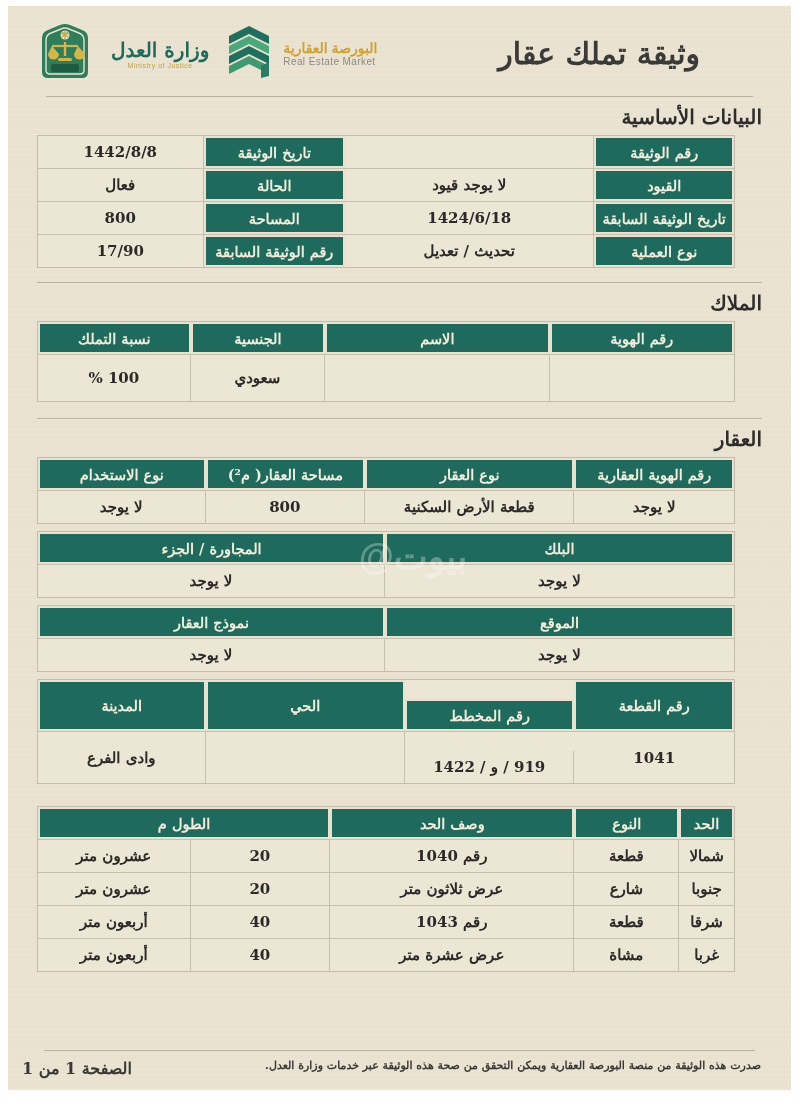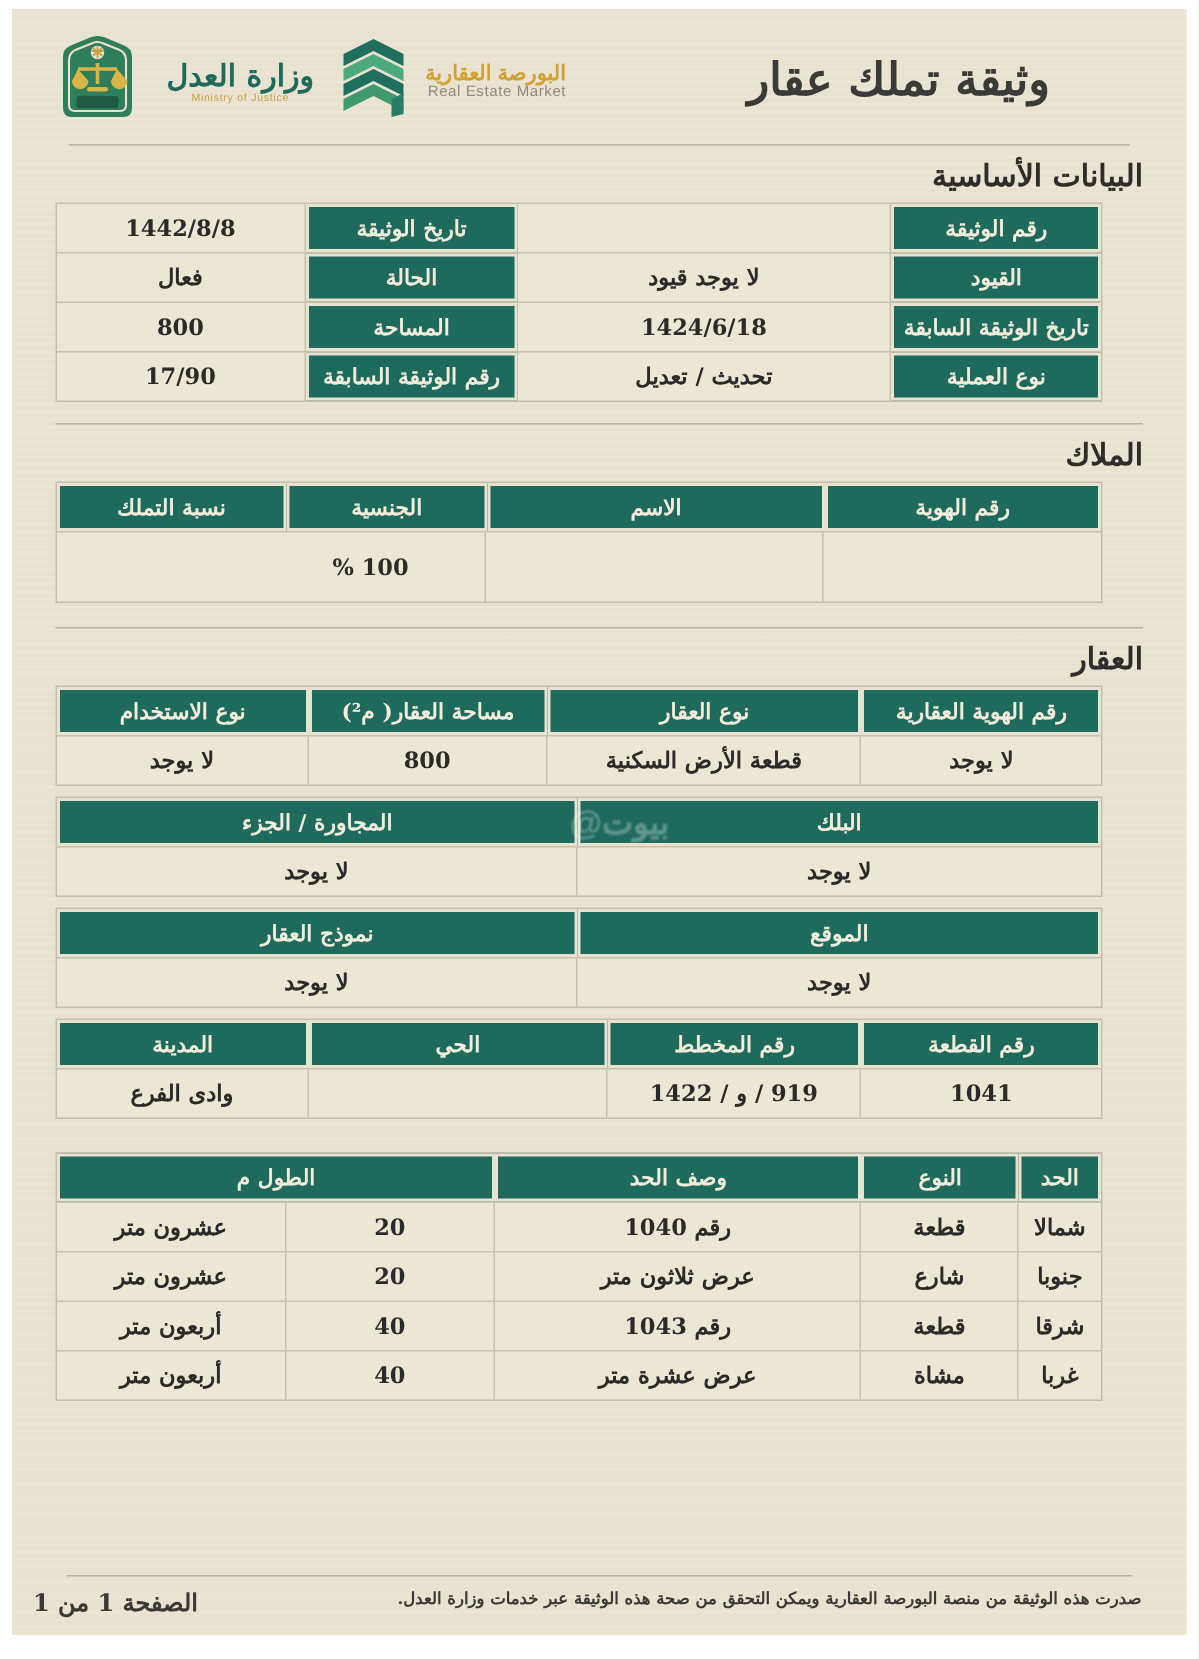--- a/index.html
+++ b/index.html
@@ -6,21 +6,21 @@
   body { background:#f6f4ee; font-family:"DejaVu Serif","Liberation Serif",serif; }
   .page { position:relative; width:799px; height:1106px; background:#ffffff; padding:6px 8px 16px 8px; margin:0 auto; }
   .doc  { position:relative; width:100%; height:100%; background:#e9e2d0; overflow:hidden;
           background-image:repeating-linear-gradient(0deg, rgba(255,255,255,0.10) 0 1px, transparent 1px 5px); }
 
   
   .hdr { display:flex; align-items:center; padding:16px 30px 6px 30px; }
   .doc-title { flex:1; text-align:center; font-size:30px; font-weight:bold; color:#3a3a38; letter-spacing:1px; padding-inline-end:60px;}
   .logos { display:flex; align-items:center; gap:14px; }
   .rem-logo { display:flex; align-items:center; gap:8px; }
-  .rem-text { text-align:right; }
+  .rem-text { text-align:left; }
   .rem-ar { color:#cfa233; font-weight:bold; font-size:14px; font-family:"Liberation Sans",sans-serif; }
   .rem-en { color:#8b8a83; font-size:10px; font-family:"Liberation Sans",sans-serif; letter-spacing:0.4px;}
   .moj-logo { display:flex; align-items:center; gap:19px; }
   .moj-text { text-align:center; }
   .moj-ar { color:#1e6a5c; font-weight:bold; font-size:20px; }
   .moj-en { color:#c4a23f; font-size:7px; font-family:"Liberation Sans",sans-serif; letter-spacing:0.5px;}
   .sep { border:none; border-top:1px solid #b9b3a1; margin:6px 38px 0 38px; }
 
   
   .content { padding:0 29px; }
@@ -33,27 +33,27 @@
                font-size:15px; font-weight:bold; color:#2b2a28; padding:2px 4px; text-align:center; }
   .row > div:not(:first-child) { border-inline-start:1px solid #c6c0ae; }
   .g { background:#1e6a5c; color:#f2eddb !important; border:2px solid #e9e2d0 !important; font-size:14.5px !important; }
   .tall > div { min-height:46px; }
 
   
   .b1{width:140px;} .b2{width:250px;} .b3{width:142px;} .b4{width:166px;}
   .o1{width:185px;} .o2{width:225px;} .o3{width:135px;} .o4{width:153px;}
   .p1{width:160px;} .p2{width:210px;} .p3{width:160px;} .p4{width:168px;}
   .h1{width:350px;} .h2{width:348px;}
-  .q1{width:160px;} .q2{width:170px;} .q3{width:200px;} .q4{width:168px;}
+  .q1{width:160px;} .q2{width:170px;margin-top:19px;} .q3{width:200px;} .q4{width:168px;}
   .d1{width:55px;}  .d2{width:105px;} .d3{width:245px;} .d4{width:140px;} .d5{width:153px;} .d45{width:293px;}
 
   .gap7 { height:7px; } .gap22 { height:22px; }
 
   .watermark { position:absolute; top:530px; left:315px; width:180px; text-align:center;
-               font-size:22px; font-weight:bold; color:#ffffff; opacity:0.30; filter:blur(0.6px);
+               font-size:36px; font-weight:bold; color:#ffffff; opacity:0.30; filter:blur(0.6px);
                font-family:"Liberation Sans",sans-serif; pointer-events:none; z-index:5;}
 
   
   .footer { position:absolute; left:0; right:0; bottom:12px; }
   .f-line { border:none; border-top:1px solid #b9b3a1; margin:0 36px 8px 36px; }
   .f-row { display:flex; justify-content:space-between; padding:0 30px 0 14px; }
   .f-note { font-size:11px; color:#3a3936; font-weight:bold; }
   .f-page { font-size:16px; color:#3a3936; font-weight:bold; }
 </style>
 </head>
@@ -140,20 +140,21 @@
       <div class="tbl">
         <div class="row">
           <div class="o1 g">رقم الهوية</div>
           <div class="o2 g">الاسم</div>
           <div class="o3 g">الجنسية</div>
           <div class="o4 g">نسبة التملك</div>
         </div>
         <div class="row tall">
           <div class="o1 v"></div>
           <div class="o2 v"></div>
+          <div class="o3 v">سعودي</div>
           <div class="o4 v">100 %</div>
         </div>
       </div>
 
       <hr class="sep" style="margin:16px 0 0 0;">
 
       <div class="sec-title">العقار</div>
       <div class="tbl">
         <div class="row">
           <div class="p1 g">رقم الهوية العقارية</div>

